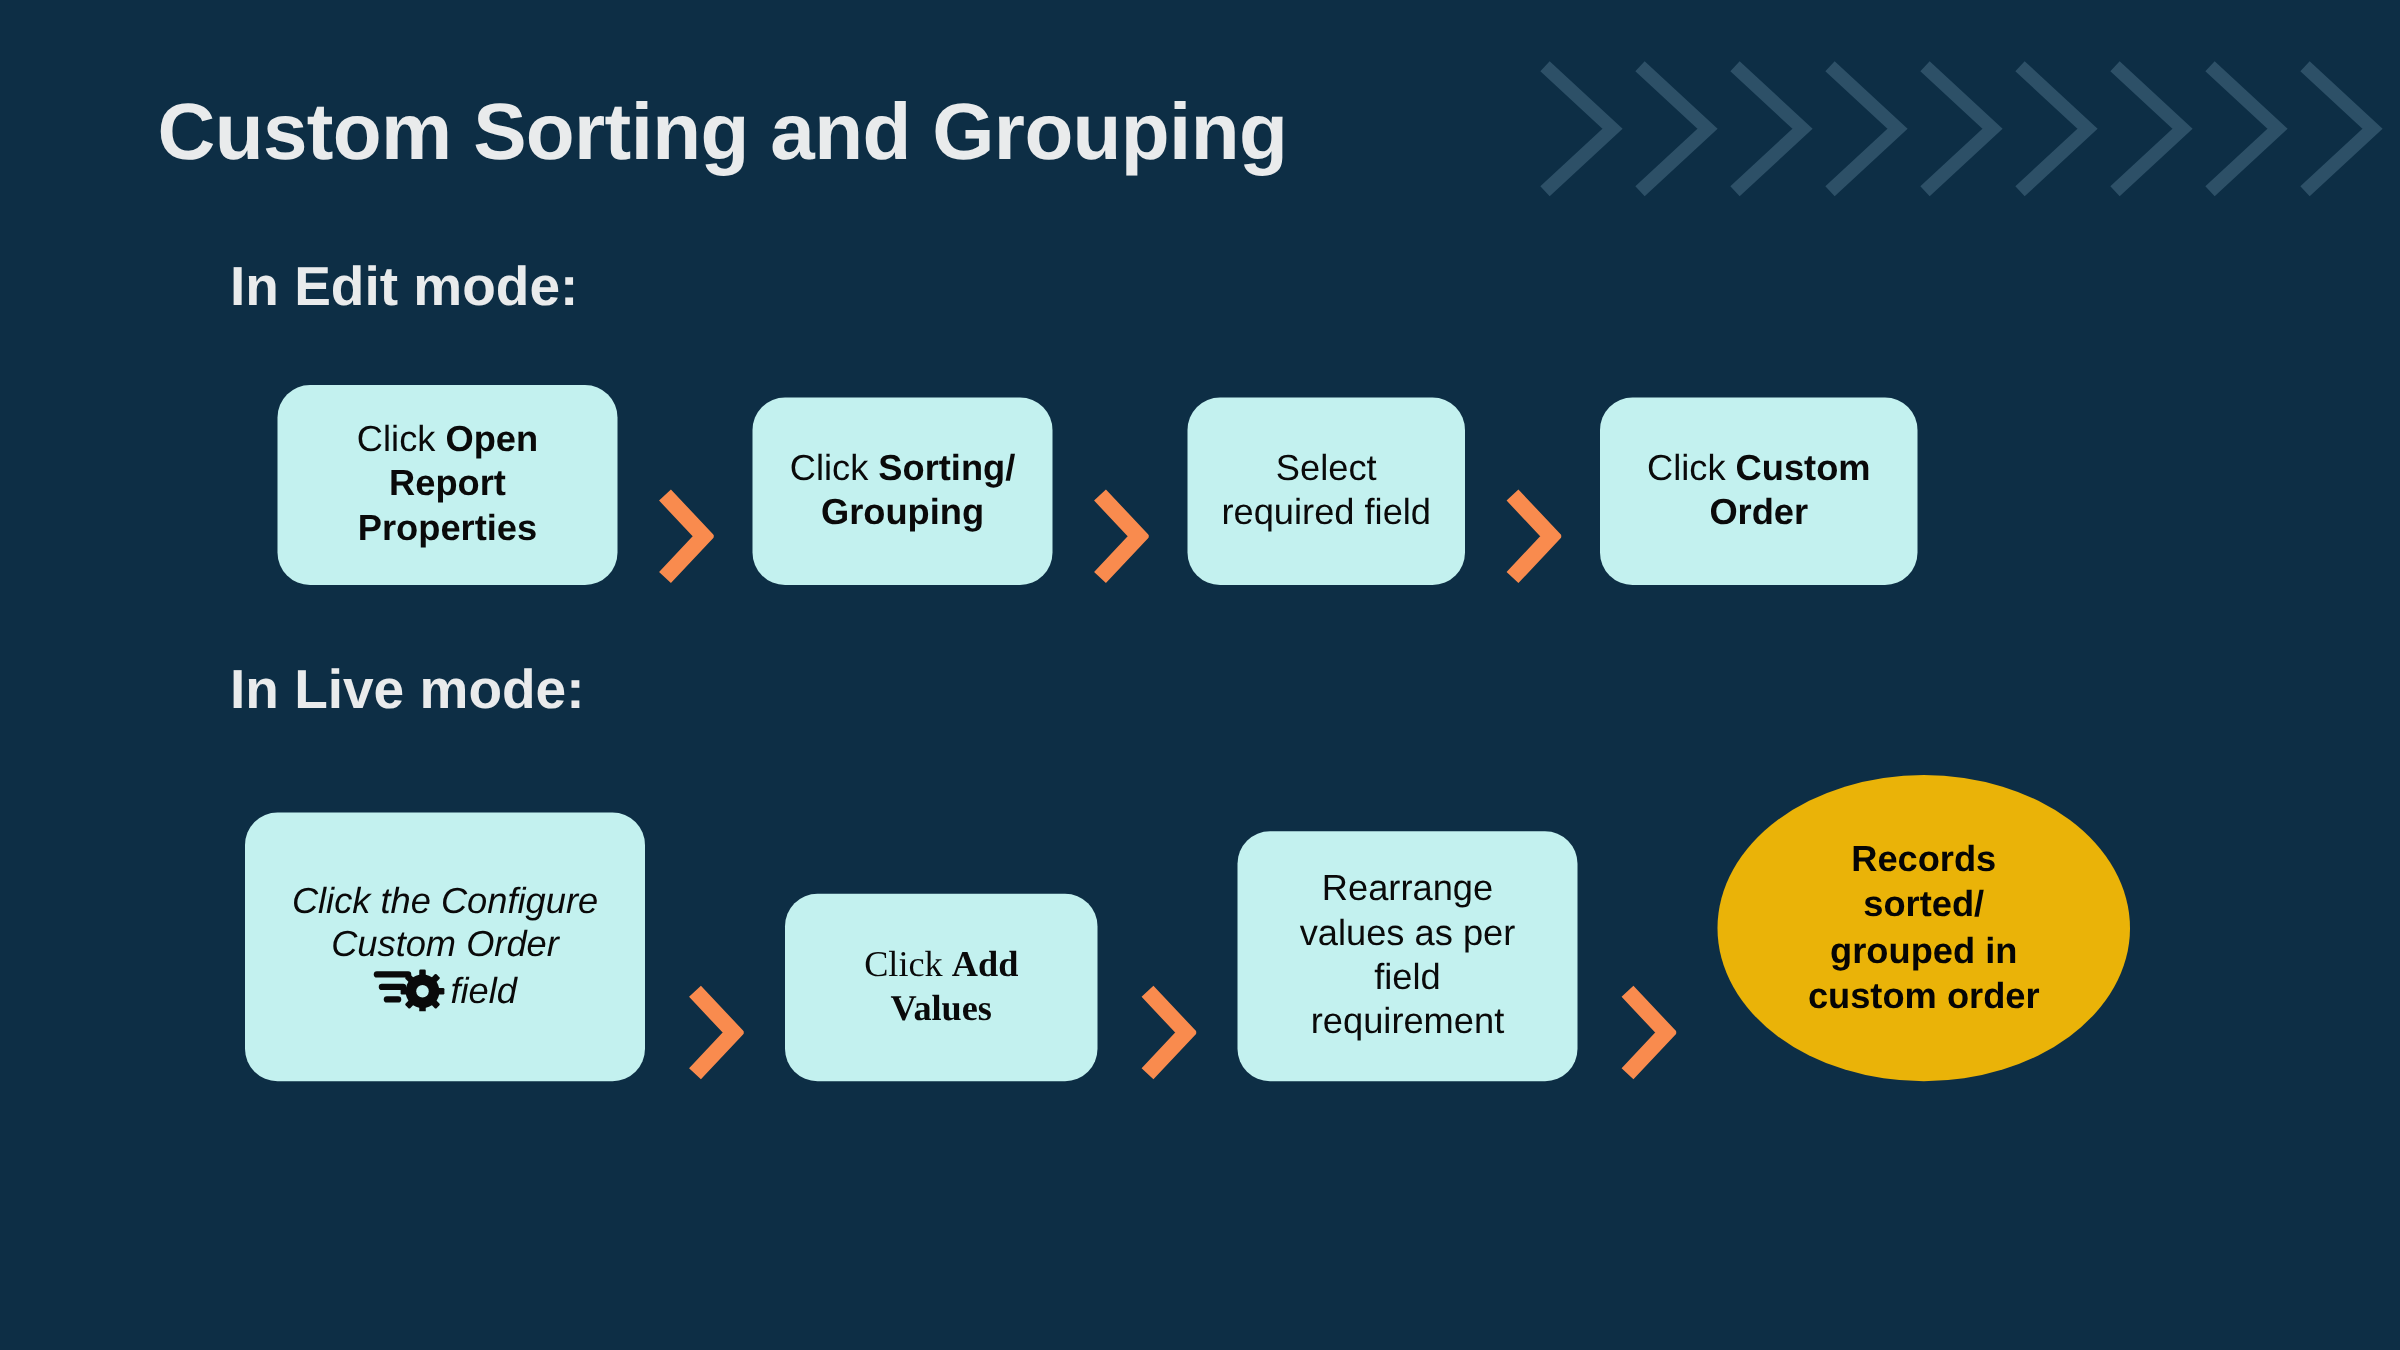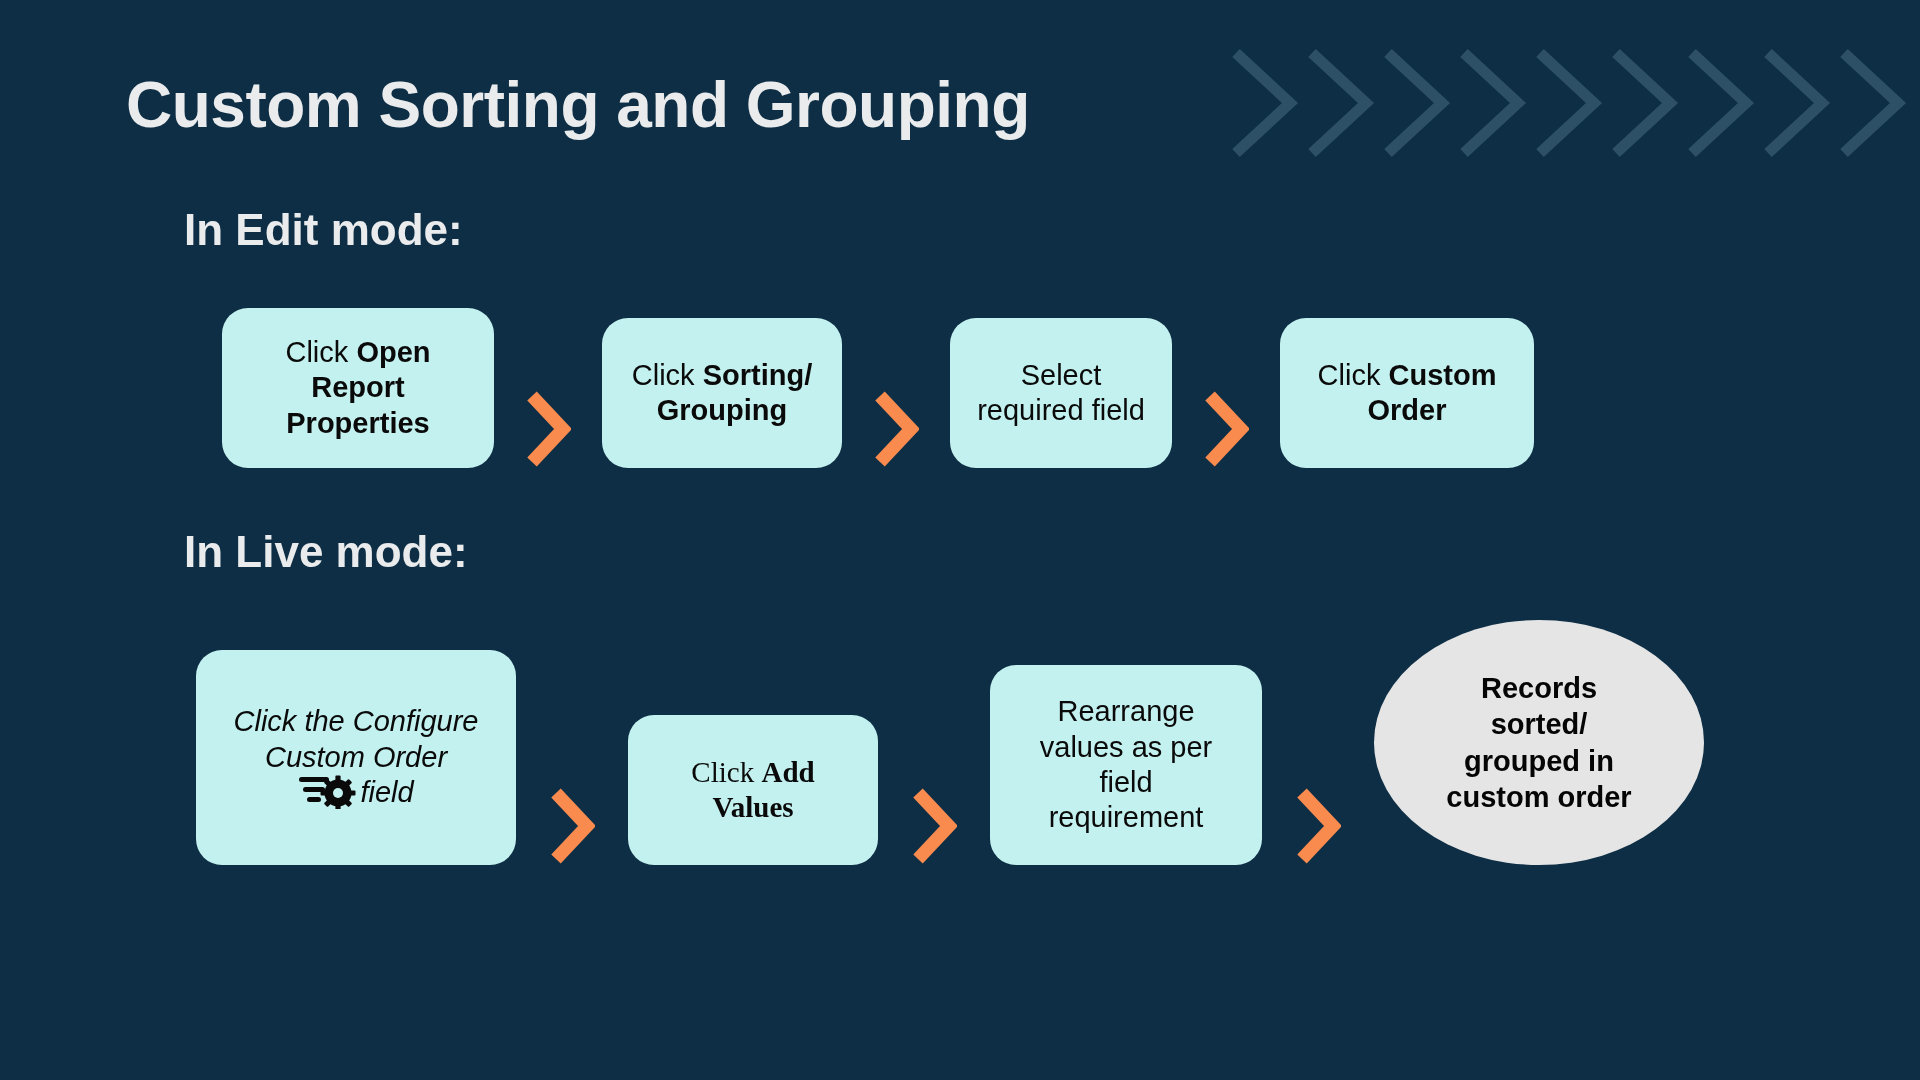--- a/index.html
+++ b/index.html
@@ -88,21 +88,21 @@
 
   
   #box-configure-custom-order { width: 320px; height: 215px; font-size: 29px; font-style: italic; }
   #box-add-values             { width: 250px; height: 150px; font-family: Liberation Serif, serif; }
   #box-rearrange-values       { width: 272px; height: 200px; }
 
   
   #box-records-result {
     width: 330px;
     height: 245px;
-    background: #e5e5e5;
+    background: #eab308;
     border-radius: 50%;
     color: #050505;
     font-weight: bold;
     font-size: 29px;
     display: flex;
     align-items: center;
     justify-content: center;
     text-align: center;
     line-height: 1.25;
     padding: 0 26px;

